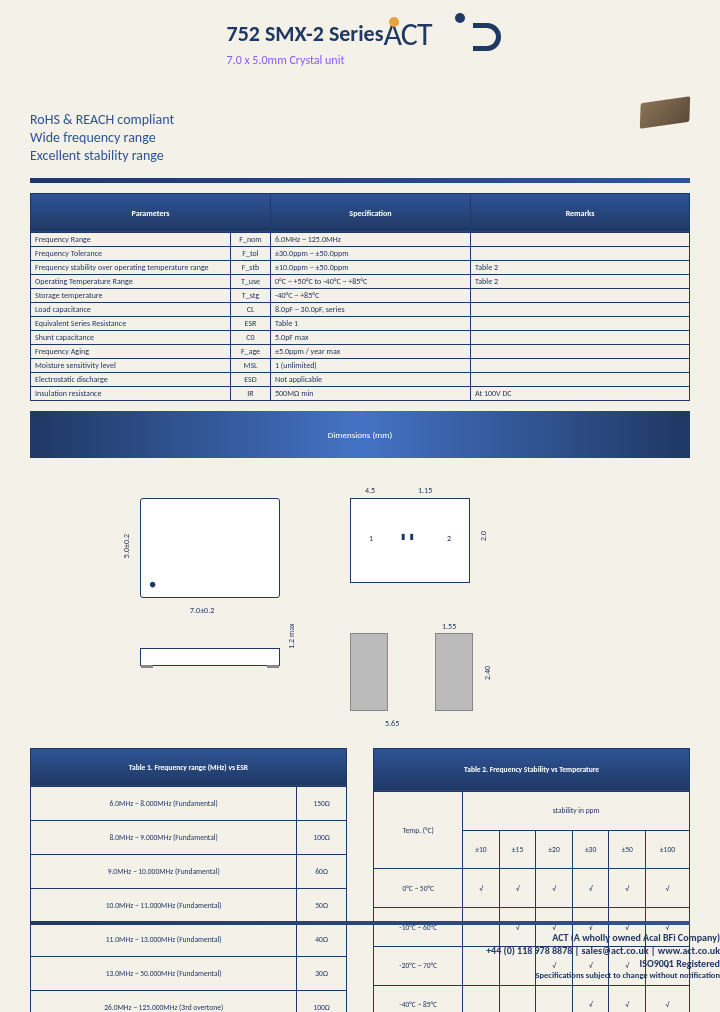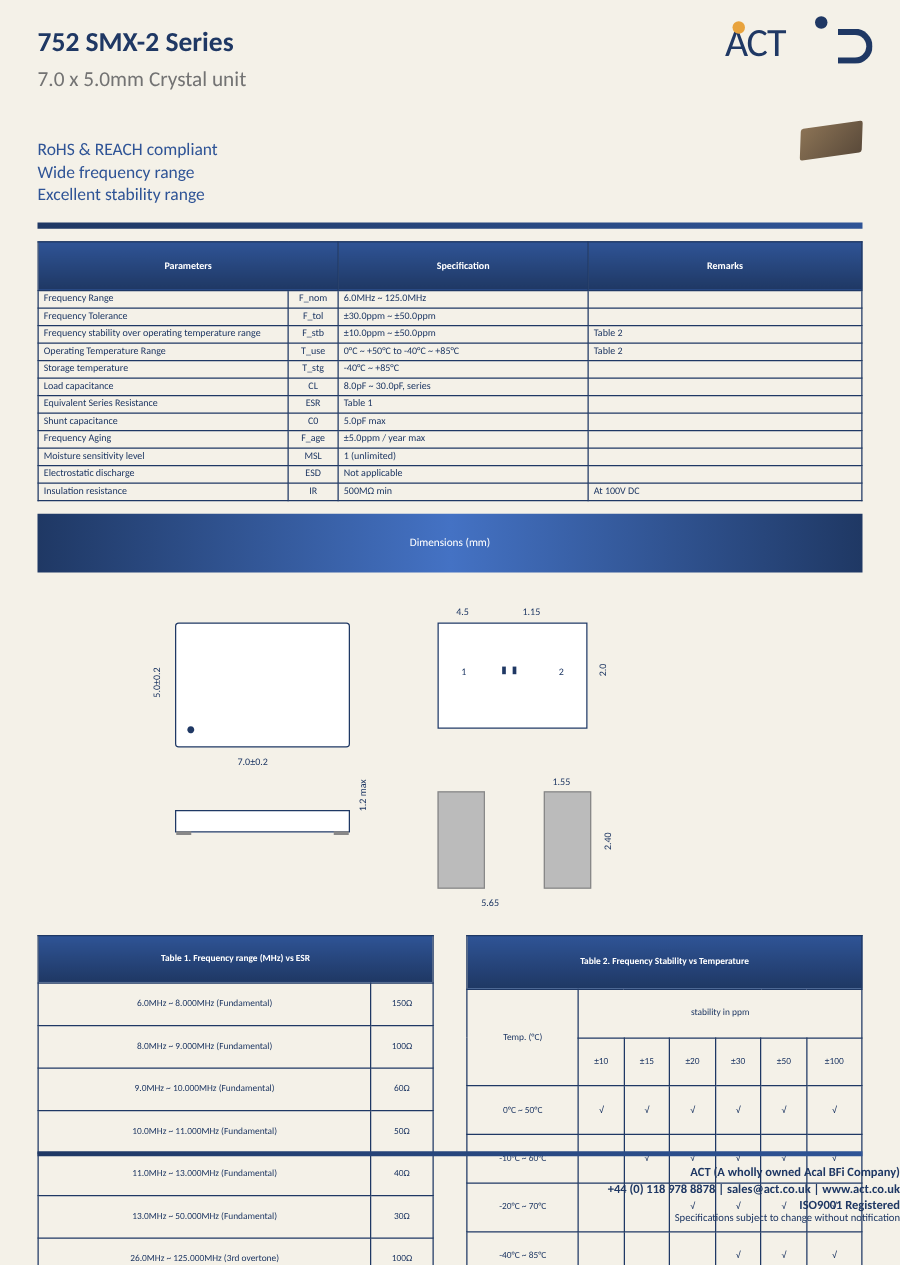--- a/index.html
+++ b/index.html
@@ -6,23 +6,23 @@
   body {
     background: #f4f1e8;
     font-family: Calibri, Arial, sans-serif;
     font-size: 9px;
     color: #1f3864;
     width: 720px;
     height: 1012px;
     position: relative;
     padding: 20px 30px 0 30px;
   }
-  .header { display: flex; justify-content: space-between; align-items: flex-start; }
+  .header { display: flex; justify-content: center; align-items: flex-start; }
   .title { font-size: 22px; font-weight: bold; color: #1f3864; }
-  .subtitle { font-size: 17px; color: #737373; margin-top: 6px; }
+  .subtitle { font-size: 12px; color: #8b5cf6; margin-top: 6px; }
   .logo { position: relative; width: 110px; height: 60px; margin-top: -5px; }
   .logo-text { font-size: 32px; font-weight: 400; color: #1f3864; letter-spacing: -1px; }
   .logo-dot { position: absolute; border-radius: 50%; }
   .features { margin-top: 36px; font-size: 14px; color: #2f5496; line-height: 1.3; }
   .chip-img { position: absolute; right: 30px; top: 100px; width: 50px; height: 25px; background: linear-gradient(135deg,#8b7355 0%,#5a4a3a 100%); border-radius: 2px; transform: rotate(-8deg) skewX(-10deg); }
   .hrblue { height: 5px; background: linear-gradient(90deg,#1f3864,#2f5496); margin: 12px 0 10px 0; }
   table { border-collapse: collapse; width: 100%; font-size: 8px; }
   th { background: linear-gradient(#2f5496,#1f3864); color: #fff; font-weight: bold; padding: 14px 4px; border: 1px solid #1f3864; text-align: center; }
   td { border: 1px solid #1f3864; padding: 1.5px 4px; text-align: left; vertical-align: middle; }
   td.c { text-align: center; }
@@ -31,21 +31,21 @@
   .params-table td:nth-child(3){ width:200px; }
   .section-bar { background: linear-gradient(90deg,#1f3864,#4472c4,#1f3864); color:#fff; text-align:center; padding:18px; font-size:9px; margin-top:10px; }
   .dims-area { position: relative; height: 270px; margin-top:15px; }
   .dims-area .rect { position:absolute; border:1px solid #1f3864; background:#fff; }
   .dims-area .pad { background:#bbb; border:1px solid #888; position:absolute; }
   .dims-area .lbl { position:absolute; font-size:8px; color:#1f3864; }
   .bottom-row { display:flex; justify-content:space-between; margin-top:5px;}
   .bottom-row table { font-size: 7.5px; }
   .bottom-row td { padding:12px 3px; text-align:center; }
   .footer { position:absolute; left:0; right:0; bottom:31px; text-align:right; font-size:10px; color:#1f3864; font-weight:bold; line-height:1.3;}
-  .footer .sub { font-size:8.5px; font-weight:normal; }
+  .footer .sub { font-size:8.5px; font-weight:bold; }
   .hrfooter { height:4px; background:linear-gradient(90deg,#1f3864,#2f5496); margin:0 30px 6px 30px; }
 </style>
 </head>
 <body>
 
 <div class="header">
   <div>
     <div class="title">752 SMX-2 Series</div>
     <div class="subtitle">7.0 x 5.0mm Crystal unit</div>
   </div>

